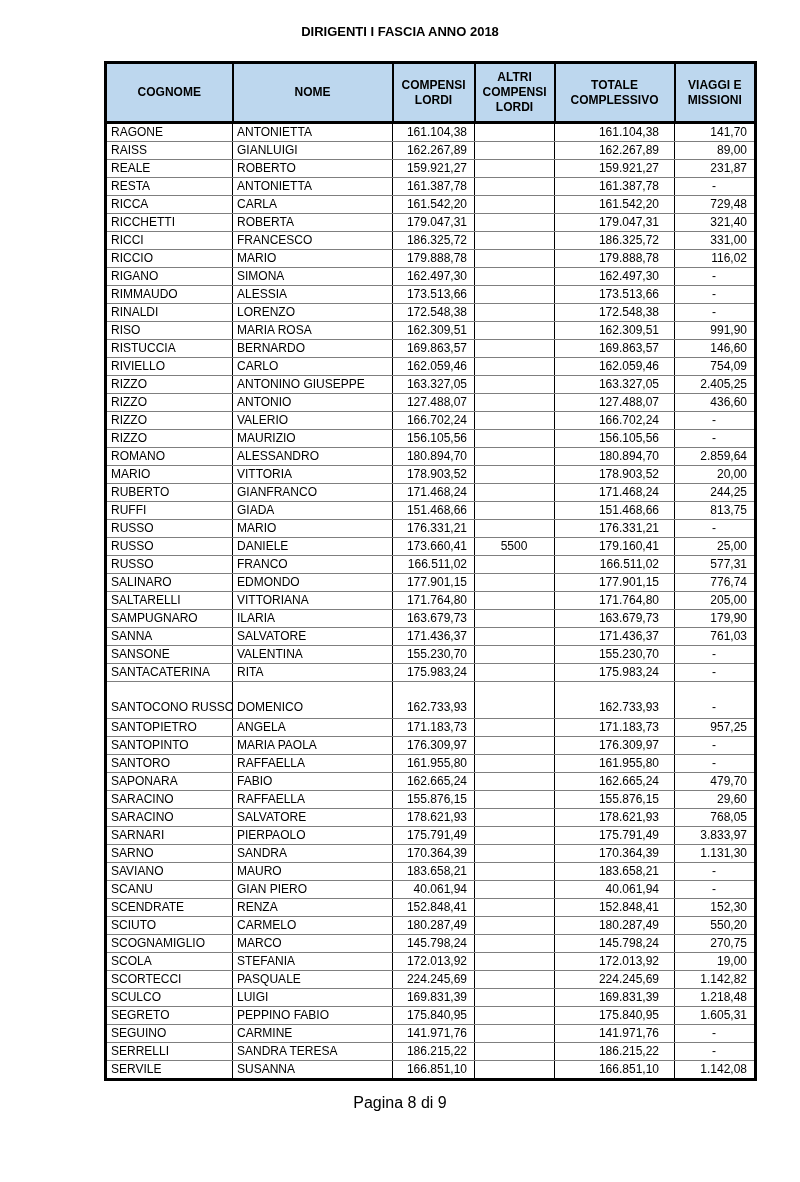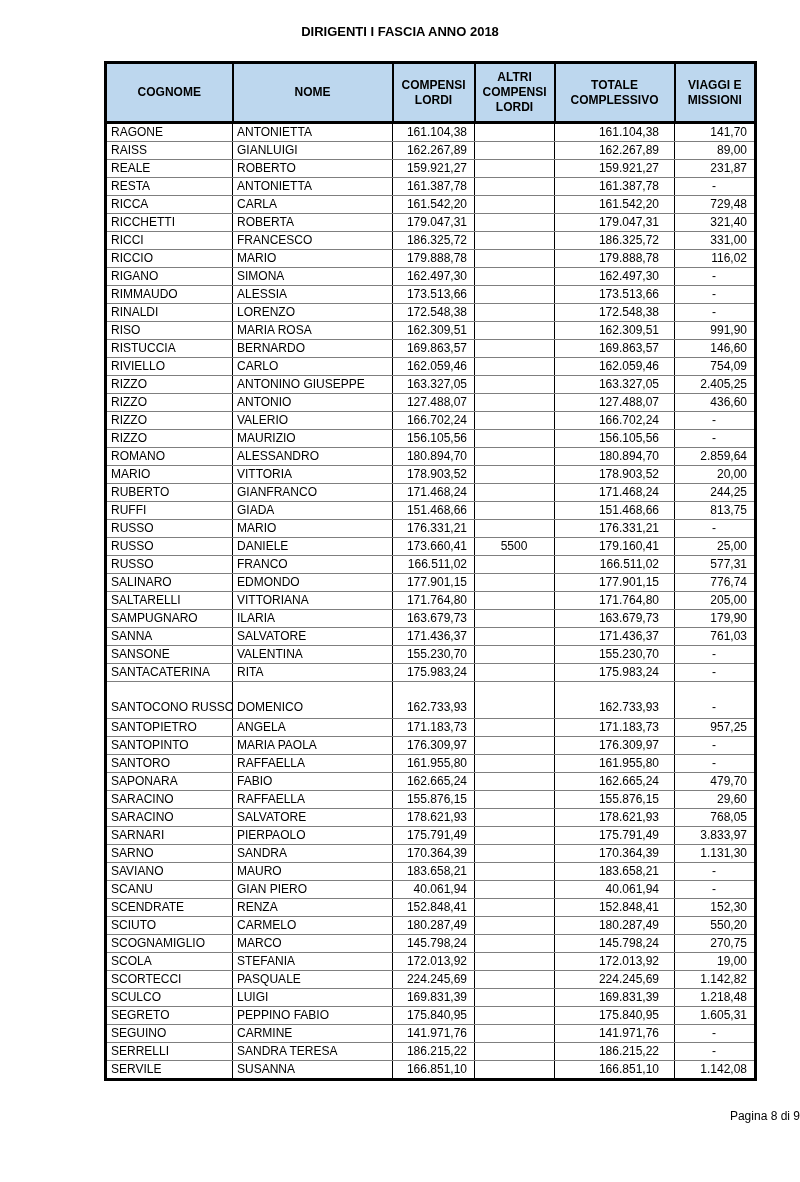--- a/index.html
+++ b/index.html
@@ -54,23 +54,23 @@
   table.data-table tbody td.col-totale { padding-right: 15px; }
   table.data-table tbody td.col-altri { padding-right: 5px; text-align: center; }
   table.data-table tbody td.dash { text-align: center; padding-right: 5px; }
   table.data-table tbody tr.tall td {
     height: 37px;
     vertical-align: bottom;
     padding-bottom: 2px;
     margin-left: 9px;
   }
   .page-footer {
-    margin-top: 28px;
-    text-align: right;
-    font-size: 12px;
+    margin-top: 13px;
+    text-align: center;
+    font-size: 16px;
   }
 </style>
 </head>
 <body>
 
 <div class="page-title">DIRIGENTI I FASCIA ANNO 2018</div>
 
 <table class="data-table">
   <colgroup>
     <col style="width:127px">

